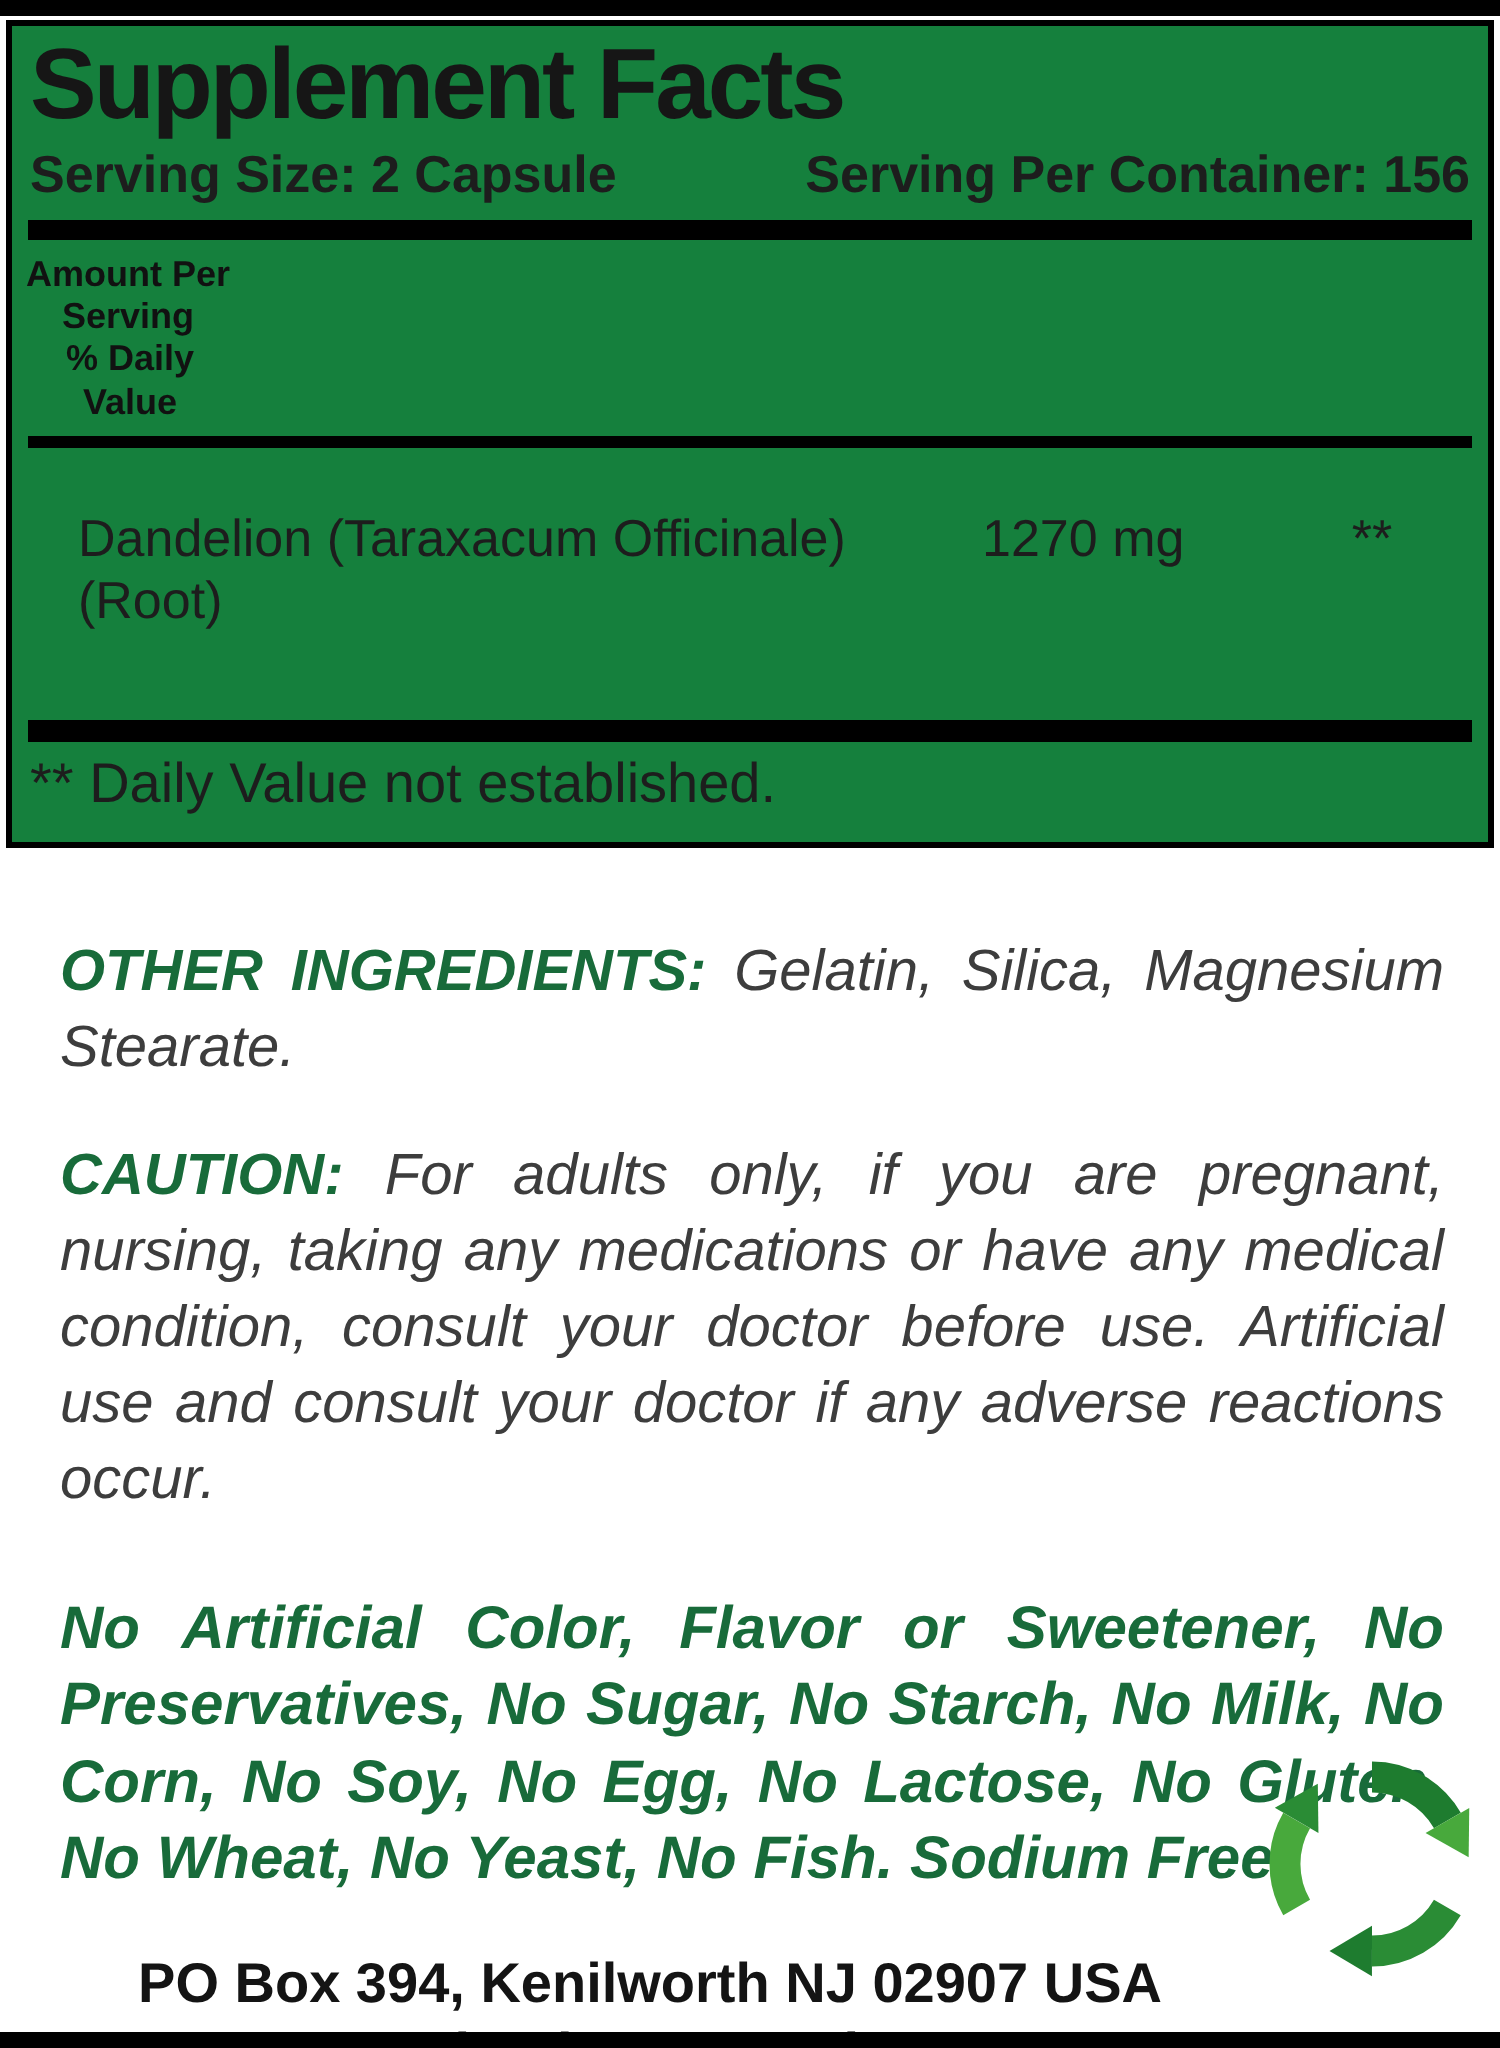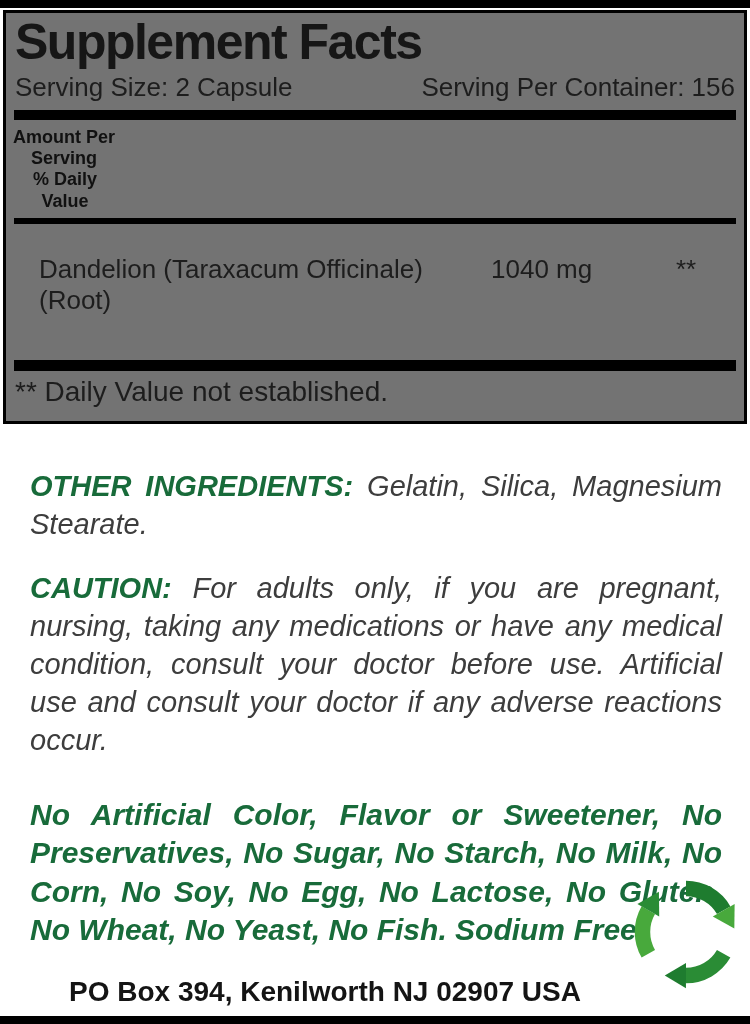--- a/index.html
+++ b/index.html
@@ -5,23 +5,23 @@
   html,body{margin:0;padding:0;}
   body{
     width:750px;height:1024px;position:relative;overflow:hidden;
     background:#ffffff;font-family:"Liberation Sans","DejaVu Sans",sans-serif;
     color:var(--text_dark,#1c1c1c);
   }
   .top-bar{height:8px;background:#000;}
   .bottom-bar{position:absolute;left:0;right:0;bottom:0;height:8px;background:#000;}
 
   
-  .sf-box{margin:2px 3px 0;border:3px solid #000;padding:0 7px 7px;background:#737373;}
+  .sf-box{margin:2px 3px 0;border:3px solid #000;padding:0 7px 7px;background:#15803d;}
   .sf-title{font-size:50px;font-weight:800;letter-spacing:-1.5px;line-height:1.08;padding:2px 2px 0;color:#161616;}
-  .sf-serving-row{display:flex;justify-content:space-between;font-size:26px;font-weight:400;padding:3px 2px 7px;color:#1d1d1d;}
+  .sf-serving-row{display:flex;justify-content:space-between;font-size:26px;font-weight:700;padding:3px 2px 7px;color:#1d1d1d;}
   .sf-bar{height:10px;background:#000;margin:0 1px;}
   .sf-headers{display:flex;justify-content:flex-end;align-items:flex-start;font-weight:700;font-size:18px;line-height:1.18;padding:7px 8px 6px 0;color:#111;flex-direction:column;}
   .sf-headers .col-amount{text-align:center;margin-right:22px;}
   .sf-headers .col-dv{text-align:center;width:104px;}
   .sf-rule{height:6px;background:#000;margin:0 1px;}
   .sf-row{display:flex;align-items:flex-start;font-size:26px;padding:30px 8px 44px 26px;color:#1d1d1d;}
   .sf-row .ing-name{flex:1;}
   .sf-row .ing-amount{width:152px;text-align:left;}
   .sf-row .ing-dv{width:86px;text-align:center;}
   .sf-bar2{height:11px;background:#000;margin:0 1px;}
@@ -58,21 +58,21 @@
       <div>Serving</div>
     </div>
     <div class="col-dv">
       <div>% Daily</div>
       <div>Value</div>
     </div>
   </div>
   <div class="sf-rule"></div>
   <div class="sf-row">
     <span class="ing-name">Dandelion (Taraxacum Officinale) (Root)</span>
-    <span class="ing-amount">1040 mg</span>
+    <span class="ing-amount">1270 mg</span>
     <span class="ing-dv">**</span>
   </div>
   <div class="sf-bar2"></div>
   <div class="sf-footnote">** Daily Value not established.</div>
 </div>
 
 <p class="para"><span class="green-label">OTHER INGREDIENTS:</span><span> Gelatin, Silica, Magnesium Stearate.</span></p>
 
 <p class="para caution"><span class="green-label">CAUTION:</span><span> For adults only, if you are pregnant, nursing, taking any medications or have any medical condition, consult your doctor before use. Artificial use and consult your doctor if any adverse reactions occur.</span></p>
 

